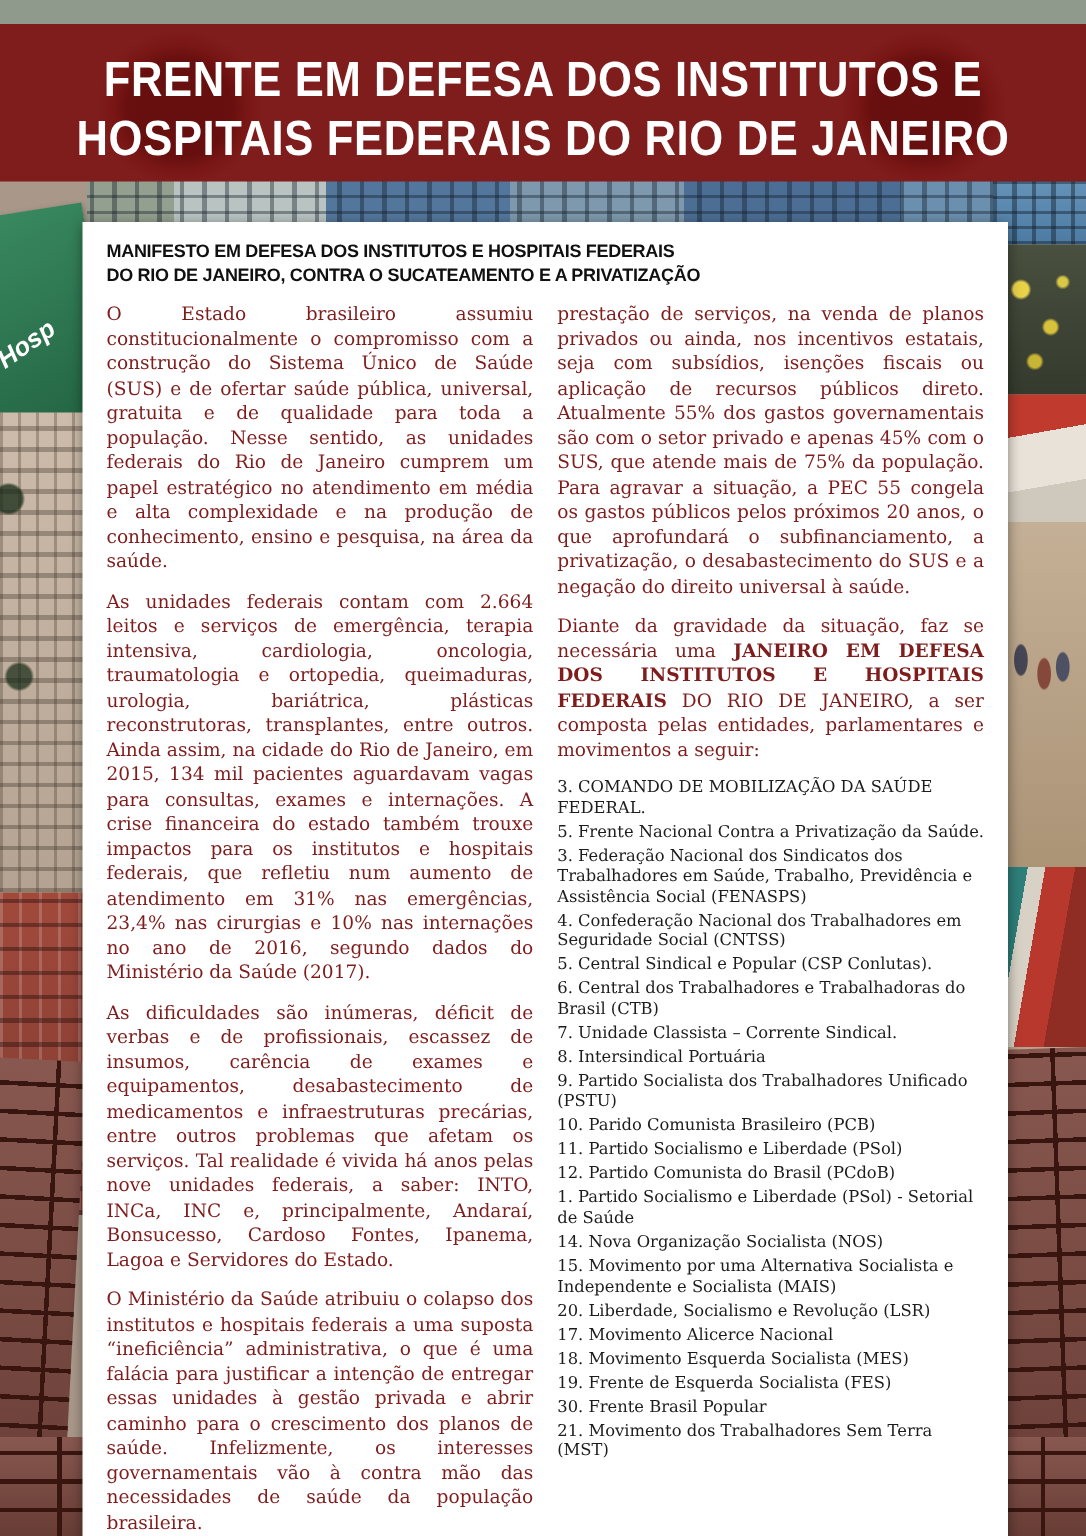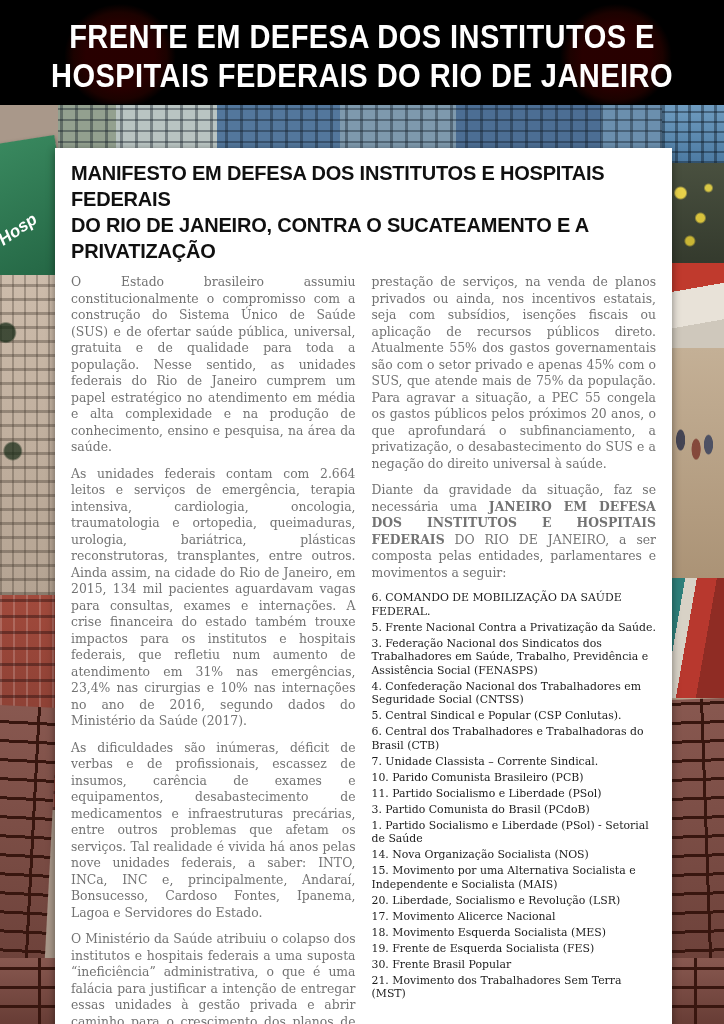--- a/index.html
+++ b/index.html
@@ -89,22 +89,22 @@
       linear-gradient(180deg,#c4b096,#ab9376);
   }
   .stripes-right{
     position:absolute;right:0;top:473px;width:62px;height:120px;
     background:linear-gradient(100deg,#2e7f7a 0 28%, #d8d2c6 28% 42%, #b8382e 42% 66%, #8f2c24 66% 100%);
   }
   .brick-right{position:absolute;right:0;top:593px;width:62px;height:326px;transform:rotate(-2deg);transform-origin:top right;}
 
   
   .banner{
-    position:absolute;left:0;top:0;width:724px;height:105px;
-    background:#000000;
+    position:absolute;left:0;top:16px;width:724px;height:105px;
+    background:#7f1d1d;
     z-index:3;overflow:hidden;
   }
   .face{
     position:absolute;top:4px;width:180px;height:100px;
     background:radial-gradient(ellipse 62px 58px at 50% 52%, rgba(80,0,0,.5) 0 55%, rgba(110,8,0,.25) 75%, transparent 90%);
   }
   .face-left{left:30px;}
   .face-right{right:18px;}
   .banner-title{
     position:relative;margin:0;padding-top:18px;
@@ -121,29 +121,29 @@
     background:#ffffff;
     box-shadow:0 2px 8px rgba(0,0,0,.45);
     z-index:2;
     padding:12px 16px 12px 16px;
     box-sizing:border-box;
   }
   .sheet-title{
     margin:0 0 10px 0;
     color:#101010;
     font-family:"Liberation Sans",sans-serif;
-    font-weight:bold;font-size:20px;line-height:1.3;
+    font-weight:bold;font-size:12px;line-height:1.3;
     letter-spacing:-.2px;
   }
   .cols{display:flex;gap:16px;}
   .col{flex:1 1 0;min-width:0;}
   .body-p{
     margin:0 0 10px 0;
     font-size:12.4px;line-height:1.33;
-    color:#737373;
+    color:#7f1d1d;
     text-align:justify;
   }
   .bold-seg{font-weight:bold;}
   .entities{
     list-style:none;margin:2px 0 0 0;padding:0;
     font-size:10.9px;line-height:1.24;color:#1c1c1c;
   }
   .entities li{margin:0 0 2.5px 0;}
 </style>
 </head>
@@ -197,30 +197,32 @@
         <p class="body-p">O Ministério da Saúde atribuiu o colapso dos institutos e hospitais federais a uma suposta “ineficiência” administrativa, o que é uma falácia para justificar a intenção de entregar essas unidades à gestão privada e abrir caminho para o crescimento dos planos de saúde. Infelizmente, os interesses governamentais vão à contra mão das necessidades de saúde da população brasileira.</p>
 
       </div>
 
       <div class="col">
         <p class="body-p">prestação de serviços, na venda de planos privados ou ainda, nos incentivos estatais, seja com subsídios, isenções fiscais ou aplicação de recursos públicos direto. Atualmente 55% dos gastos governamentais são com o setor privado e apenas 45% com o SUS, que atende mais de 75% da população. Para agravar a situação, a PEC 55 congela os gastos públicos pelos próximos 20 anos, o que aprofundará o subfinanciamento, a privatização, o desabastecimento do SUS e a negação do direito universal à saúde.</p>
         <p class="body-p">
           <span>Diante da gravidade da situação, faz se necessária uma </span><span class="bold-seg">JANEIRO EM DEFESA DOS INSTITUTOS E HOSPITAIS FEDERAIS</span><span> DO RIO DE JANEIRO, a ser composta pelas entidades, parlamentares e movimentos a seguir:</span>
         </p>
         <ol class="entities">
-          <li>6. COMANDO DE MOBILIZAÇÃO DA SAÚDE FEDERAL.</li>
+          <li>3. COMANDO DE MOBILIZAÇÃO DA SAÚDE FEDERAL.</li>
           <li>5. Frente Nacional Contra a Privatização da Saúde.</li>
           <li>3. Federação Nacional dos Sindicatos dos Trabalhadores em Saúde, Trabalho, Previdência e Assistência Social (FENASPS)</li>
           <li>4. Confederação Nacional dos Trabalhadores em Seguridade Social (CNTSS)</li>
           <li>5. Central Sindical e Popular (CSP Conlutas).</li>
           <li>6. Central dos Trabalhadores e Trabalhadoras do Brasil (CTB)</li>
           <li>7. Unidade Classista – Corrente Sindical.</li>
+          <li>8. Intersindical Portuária</li>
+          <li>9. Partido Socialista dos Trabalhadores Unificado (PSTU)</li>
           <li>10. Parido Comunista Brasileiro (PCB)</li>
           <li>11. Partido Socialismo e Liberdade (PSol)</li>
-          <li>3. Partido Comunista do Brasil (PCdoB)</li>
+          <li>12. Partido Comunista do Brasil (PCdoB)</li>
           <li>1. Partido Socialismo e Liberdade (PSol) - Setorial de Saúde</li>
           <li>14. Nova Organização Socialista (NOS)</li>
           <li>15. Movimento por uma Alternativa Socialista e Independente e Socialista (MAIS)</li>
           <li>20. Liberdade, Socialismo e Revolução (LSR)</li>
           <li>17. Movimento Alicerce Nacional</li>
           <li>18. Movimento Esquerda Socialista (MES)</li>
           <li>19. Frente de Esquerda Socialista (FES)</li>
           <li>30. Frente Brasil Popular</li>
           <li>21. Movimento dos Trabalhadores Sem Terra (MST)</li>
 

